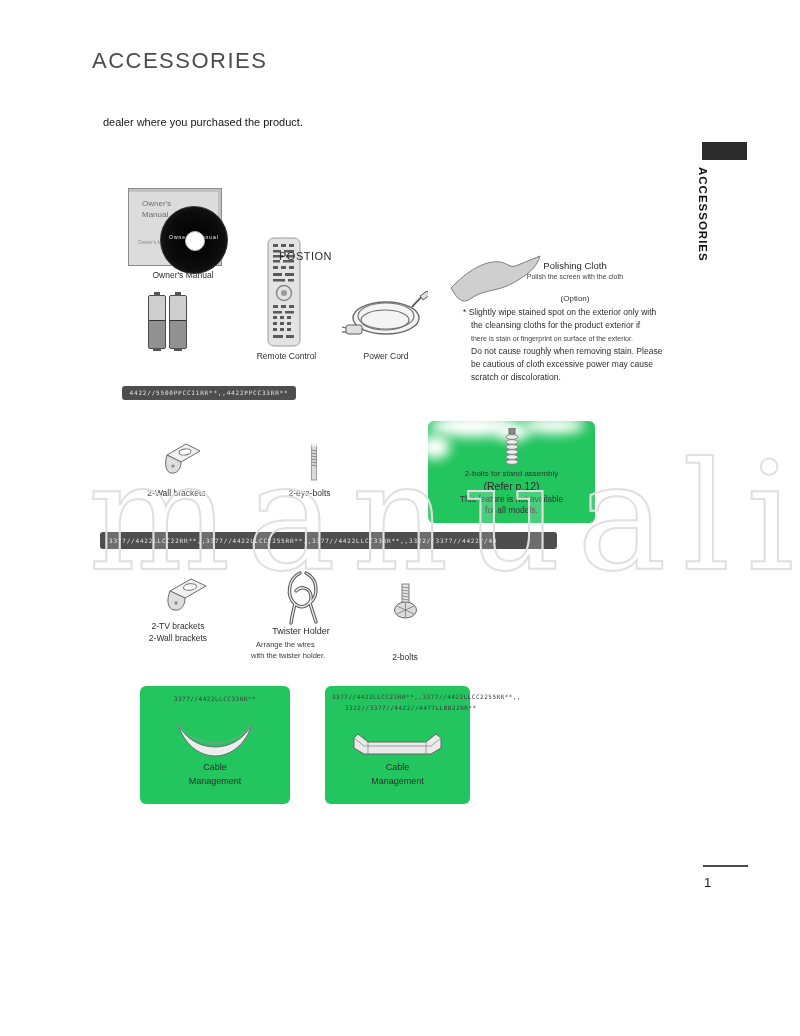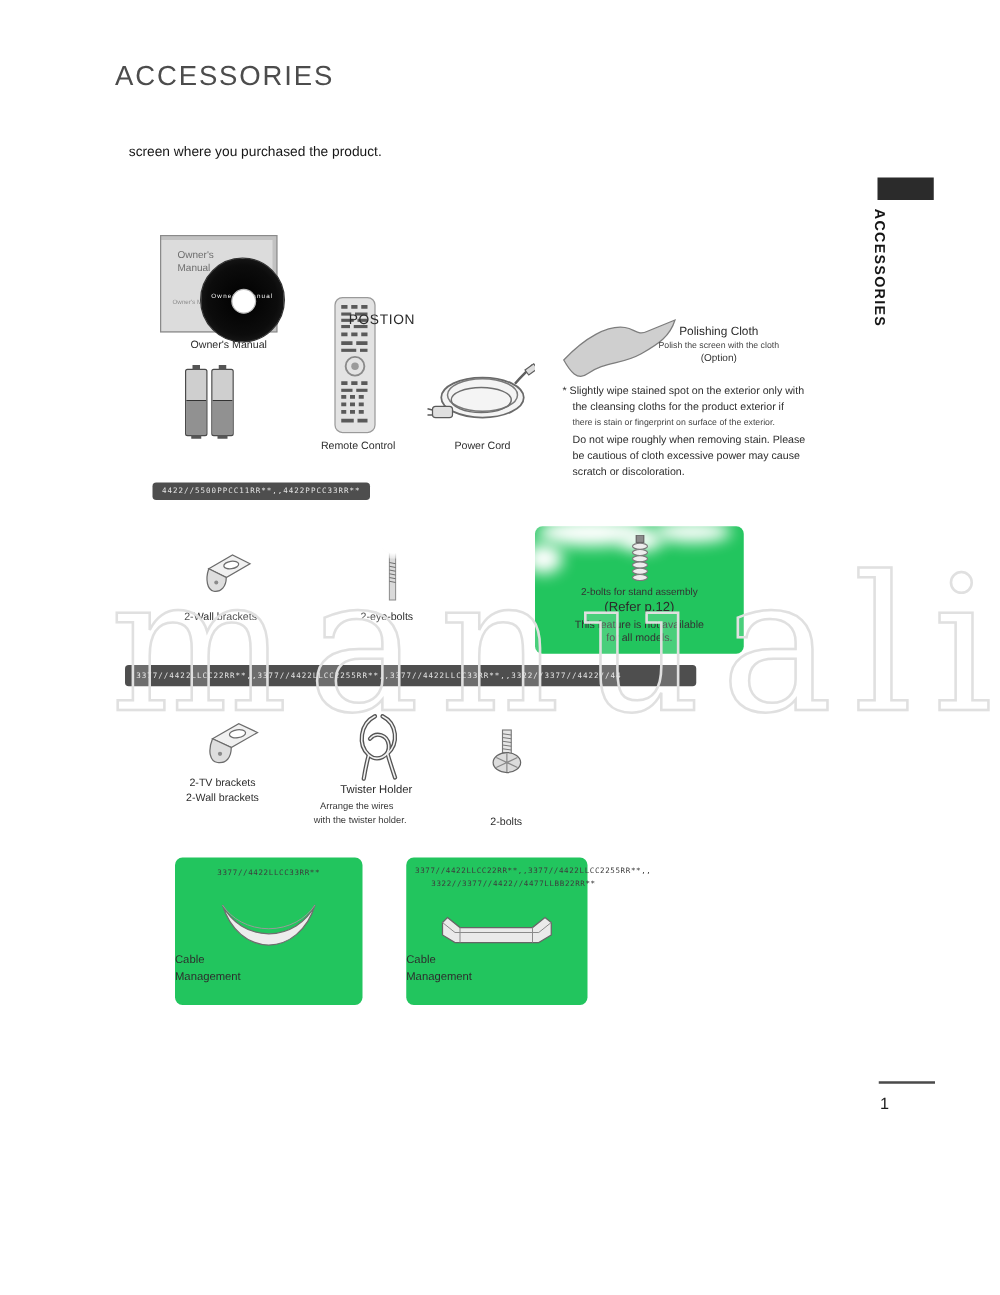--- a/index.html
+++ b/index.html
@@ -46,49 +46,49 @@
   #standbox .t2{position:absolute;left:0;top:59px;width:100%;text-align:center;font-size:10.5px;color:#2b2b2b;}
   #standbox .t3{position:absolute;left:0;top:73px;width:100%;text-align:center;font-size:8.5px;color:#333;}
   #standbox .t4{position:absolute;left:0;top:84px;width:100%;text-align:center;font-size:8.5px;color:#333;}
   
   #watermark{left:88px;top:435px;font-family:"DejaVu Serif",serif;font-size:150px;
              letter-spacing:16px;color:rgba(255,255,255,0.18);
              -webkit-text-stroke:2px #e0e0e0;z-index:40;pointer-events:none;line-height:1.1;}
   
   #clothnote{left:450px;top:306px;width:220px;font-size:8.5px;line-height:13px;color:#2d2d2d;}
   #clothnote .small{font-size:7px;color:#444;}
-  #clothnote div{padding-left:8px;}
+  #clothnote div{padding-left:8px;margin-left:13px;}
   #clothnote div:first-child{padding-left:0;}
   
   #clothcap{left:505px;top:260px;width:140px;text-align:center;}
   #clothcap .c1{font-size:9.5px;color:#2b2b2b;}
   #clothcap .c2{font-size:7px;color:#444;margin-top:2px;}
-  #clothcap .c3{font-size:8px;color:#333;margin-top:2px;}
+  #clothcap .c3{font-size:8px;color:#333;margin-top:14px;}
   
   #cboxL{left:140px;top:686px;width:150px;height:118px;}
   #cboxR{left:325px;top:686px;width:145px;height:118px;}
   .chead{position:absolute;font-family:"DejaVu Sans Mono",monospace;font-size:6px;
          letter-spacing:0.5px;color:#3c3c3c;white-space:nowrap;}
-  .clabel{position:absolute;left:0;width:100%;font-size:9px;color:#2d2d2d;}
+  .clabel{position:absolute;left:0;width:100%;text-align:center;font-size:9px;color:#2d2d2d;}
   
   #footline{left:703px;top:865px;width:45px;height:2px;background:#4a4a4a;}
   #pagenum{left:704px;top:875px;font-size:13px;color:#1c1c1c;}
   
   #postion{left:279px;top:250px;font-size:11px;color:#2a2a2a;z-index:2;letter-spacing:0.5px;}
   .glow{position:absolute;border-radius:50%;
         background:radial-gradient(circle,#fff 0%,#fff 50%,rgba(255,255,255,0) 78%);z-index:2;}
 </style>
 </head>
 <body>
 
 <div id="page">
 
   <div class="abs" id="title">ACCESSORIES</div>
   <div class="abs" id="intro">
-    <div>screen where you purchased the product.</div>
+    <div>dealer where you purchased the product.</div>
   </div>
 
   <div class="abs" id="side-tab"></div>
   <div class="abs" id="side-label">ACCESSORIES</div>
 
   <div class="abs" id="book">
     <div class="bt">
       <div>Owner's</div>
       <div>Manual</div>
     </div>
@@ -165,21 +165,21 @@
   </svg>
   <div class="abs" id="clothcap">
     <div class="c1">Polishing Cloth</div>
     <div class="c2">Polish the screen with the cloth</div>
     <div class="c3">(Option)</div>
   </div>
   <div class="abs" id="clothnote">
     <div>* Slightly wipe stained spot on the exterior only with</div>
     <div>the cleansing cloths for the product exterior if</div>
     <div class="small">there is stain or fingerprint on surface of the exterior.</div>
-    <div>Do not wipe roughly when removing stain. Please</div>
+    <div>Do not cause roughly when removing stain. Please</div>
     <div>be cautious of cloth excessive power may cause</div>
     <div>scratch or discoloration.</div>
   </div>
 
   <div class="abs modelbar" id="bar1">4422//5500PPCC11RR**,,4422PPCC33RR**</div>
 
   <svg class="abs" style="left:158px;top:438px;" width="48" height="40">
     <path d="M9,17 L28,6 L42,13 L23,24 Z" fill="#f1f1f1" stroke="#6c6c6c"></path>
     <ellipse cx="27" cy="14" rx="6" ry="3" fill="#fff" stroke="#6c6c6c" transform="rotate(-8 27 14)"></ellipse>
     <path d="M9,17 L23,24 C23,31 19,36 13,35 C8,34 6,26 9,17 Z" fill="#dedede" stroke="#6c6c6c"></path>

